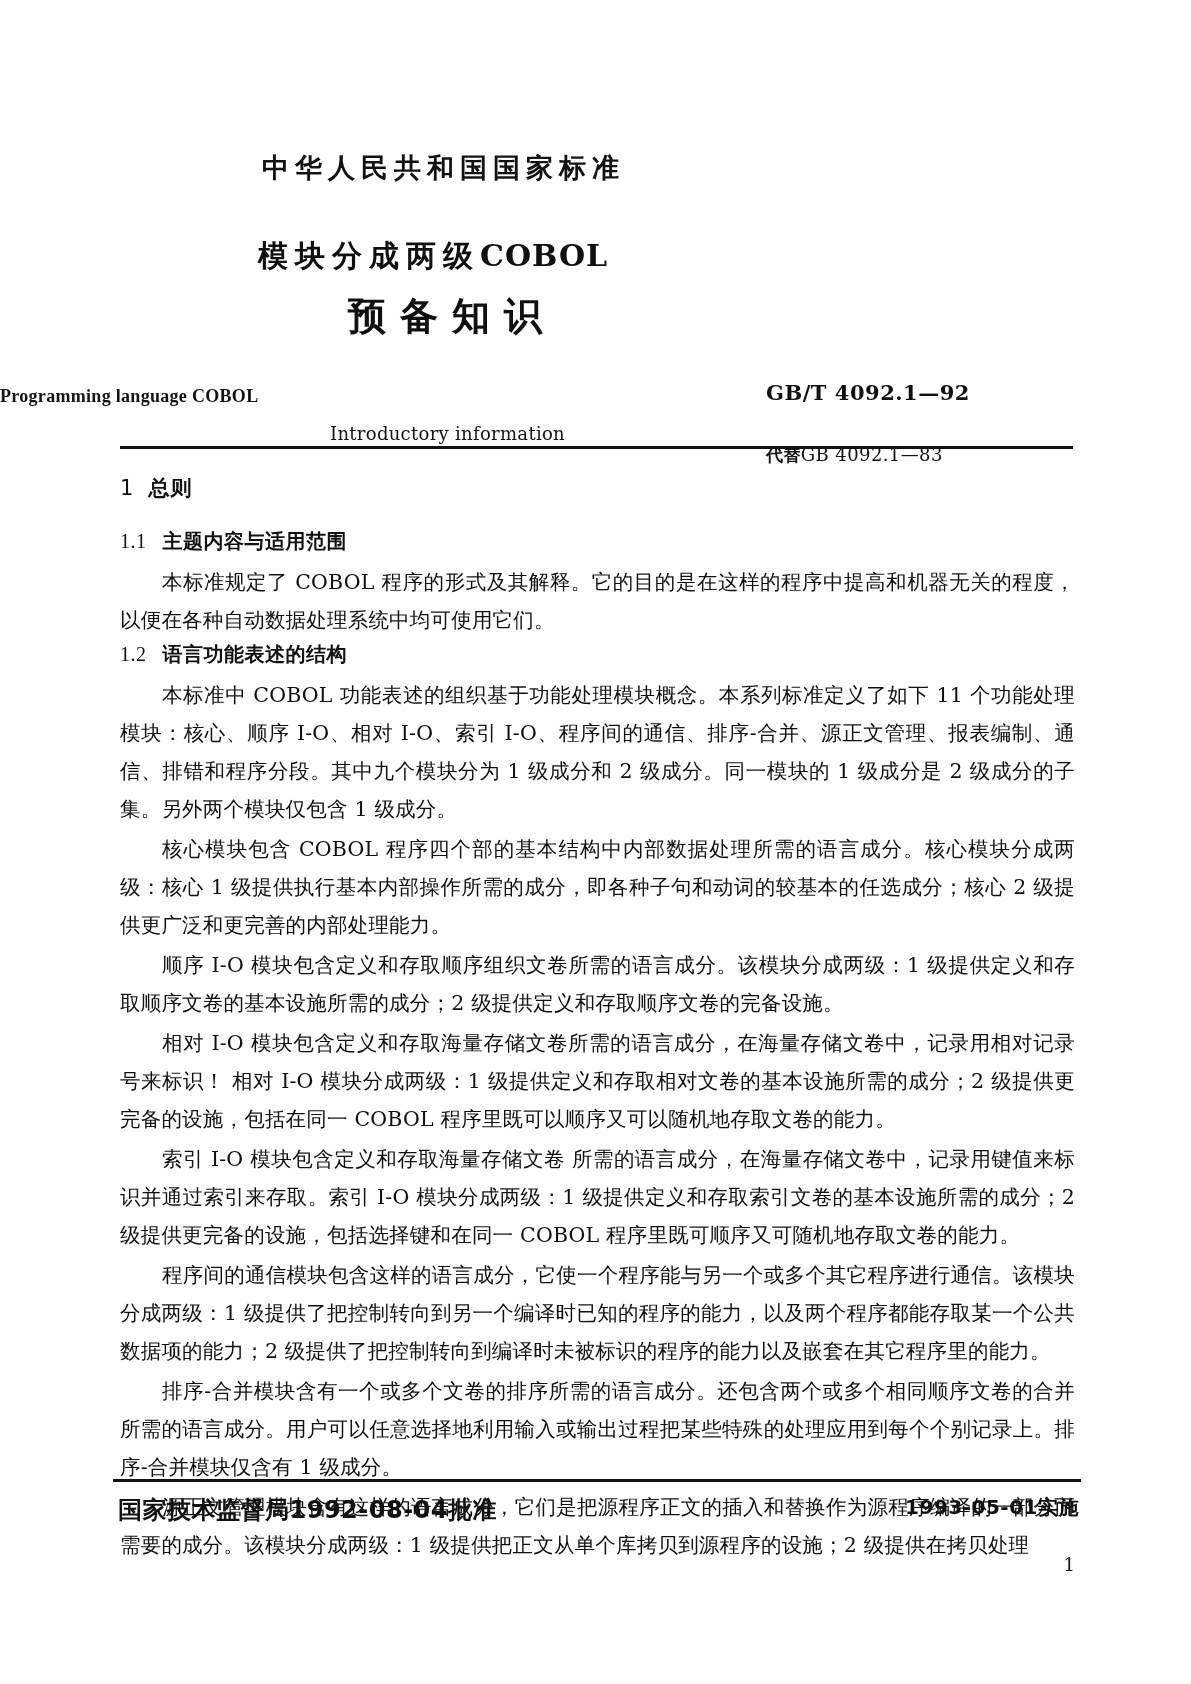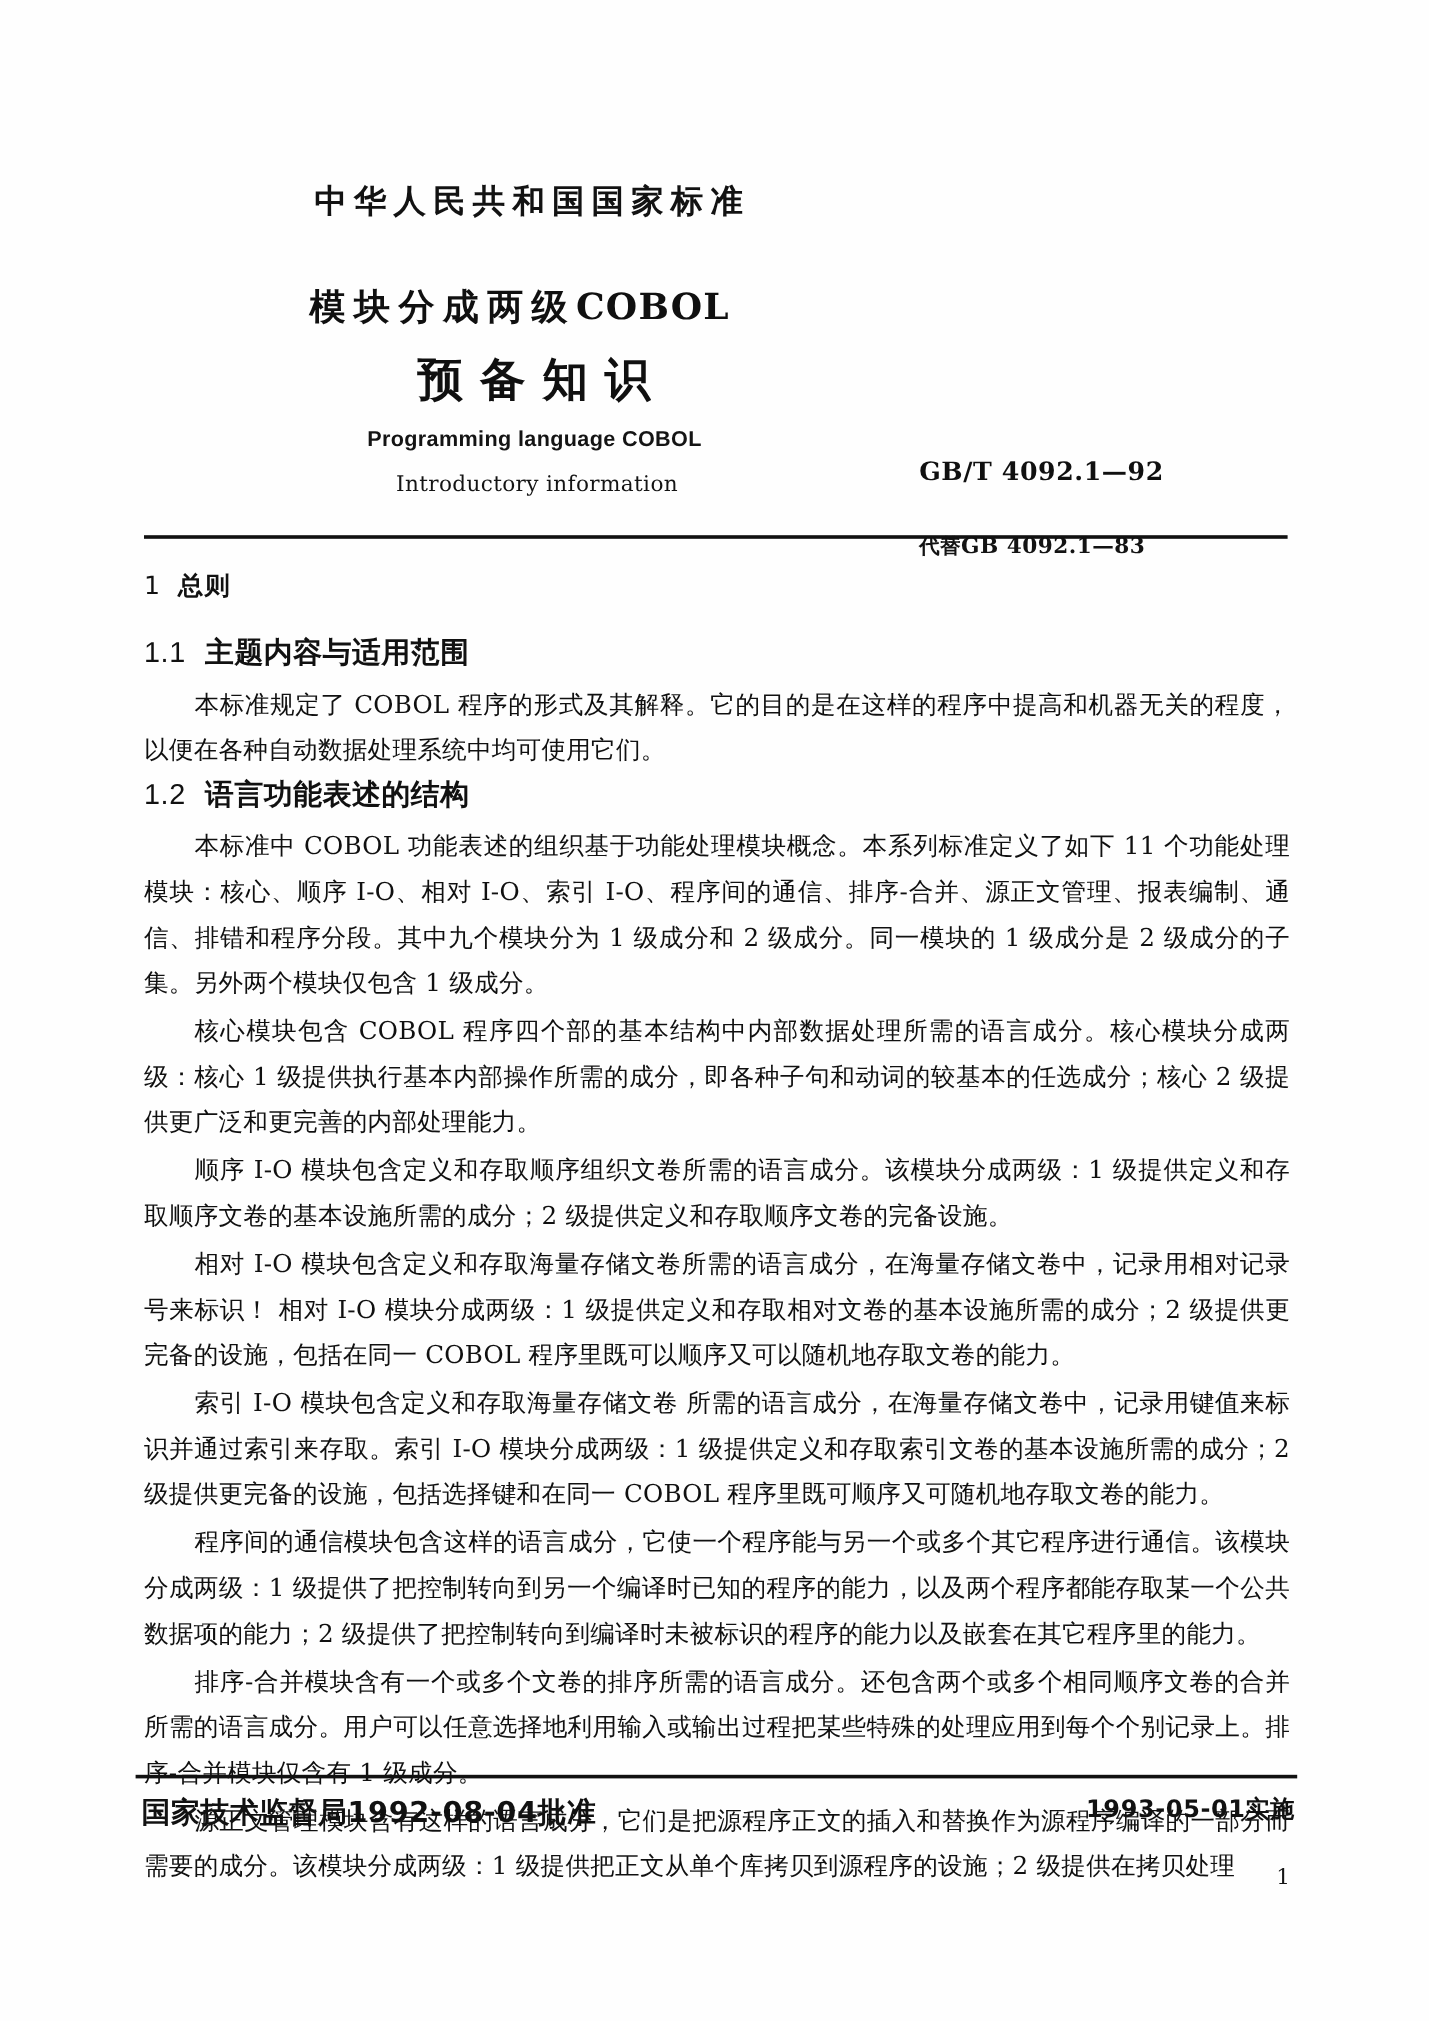--- a/index.html
+++ b/index.html
@@ -64,23 +64,22 @@
     padding-left: 348px;
     margin-top: 14px;
     font-family: Liberation Serif, serif;
     font-weight: 700;
     font-size: 38px;
     letter-spacing: 14px;
     color: #101010;
   }
 
   .title-en1 {
-    padding-left: 306px;
-    margin-top: 14px;
-    font-family: Liberation Sans, sans-serif;
+    margin-top: 44px;
+    font-family: Liberation Serif, serif;
     font-weight: 700;
     font-size: 18px;
     letter-spacing: 0.3px;
     color: #141414;
   }
   .title-en2 {
     padding-left: 330px;
     margin-top: 16px;
     font-family: "DejaVu Serif", "Liberation Serif", serif;
     font-weight: 400;
@@ -107,21 +106,21 @@
     top: 208px;
     font-size: 17px;
     font-weight: 600;
     letter-spacing: 0.4px;
     color: #131313;
     white-space: nowrap;
     font-family: "DejaVu Sans", "Liberation Sans", sans-serif;
   }
   .std-replaces .latin {
     font-family: "DejaVu Serif", "Liberation Serif", serif;
-    font-weight: 700;
+    font-weight: 400;
     font-size: 18px;
     margin-top: 16px;
   }
 
   
   .rule-top {
     position: absolute;
     left: 120px;
     right: 118px;
     top: 446px;
@@ -149,23 +148,23 @@
     font-family: "DejaVu Sans", "Liberation Sans", sans-serif;
     font-weight: 700;
     font-size: 21px;
     letter-spacing: 1px;
     margin: 0 0 26px 0;
     color: #111;
   }
   .h1 .num { margin-right: 14px; font-weight: 500; }
 
   .h2 {
-    font-family: Liberation Sans, sans-serif;
-    font-weight: 700;
-    font-size: 24px;
+    font-family: Liberation Serif, serif;
+    font-weight: 700;
+    font-size: 20px;
     letter-spacing: 0.5px;
     margin: 0 0 8px 0;
     color: #111;
   }
   .h2 .num { margin-right: 16px; font-weight: 500; }
 
   p.para {
     margin: 0 0 2px 0;
     font-family: "DejaVu Serif", "Liberation Serif", serif;
     font-size: 20.5px;

